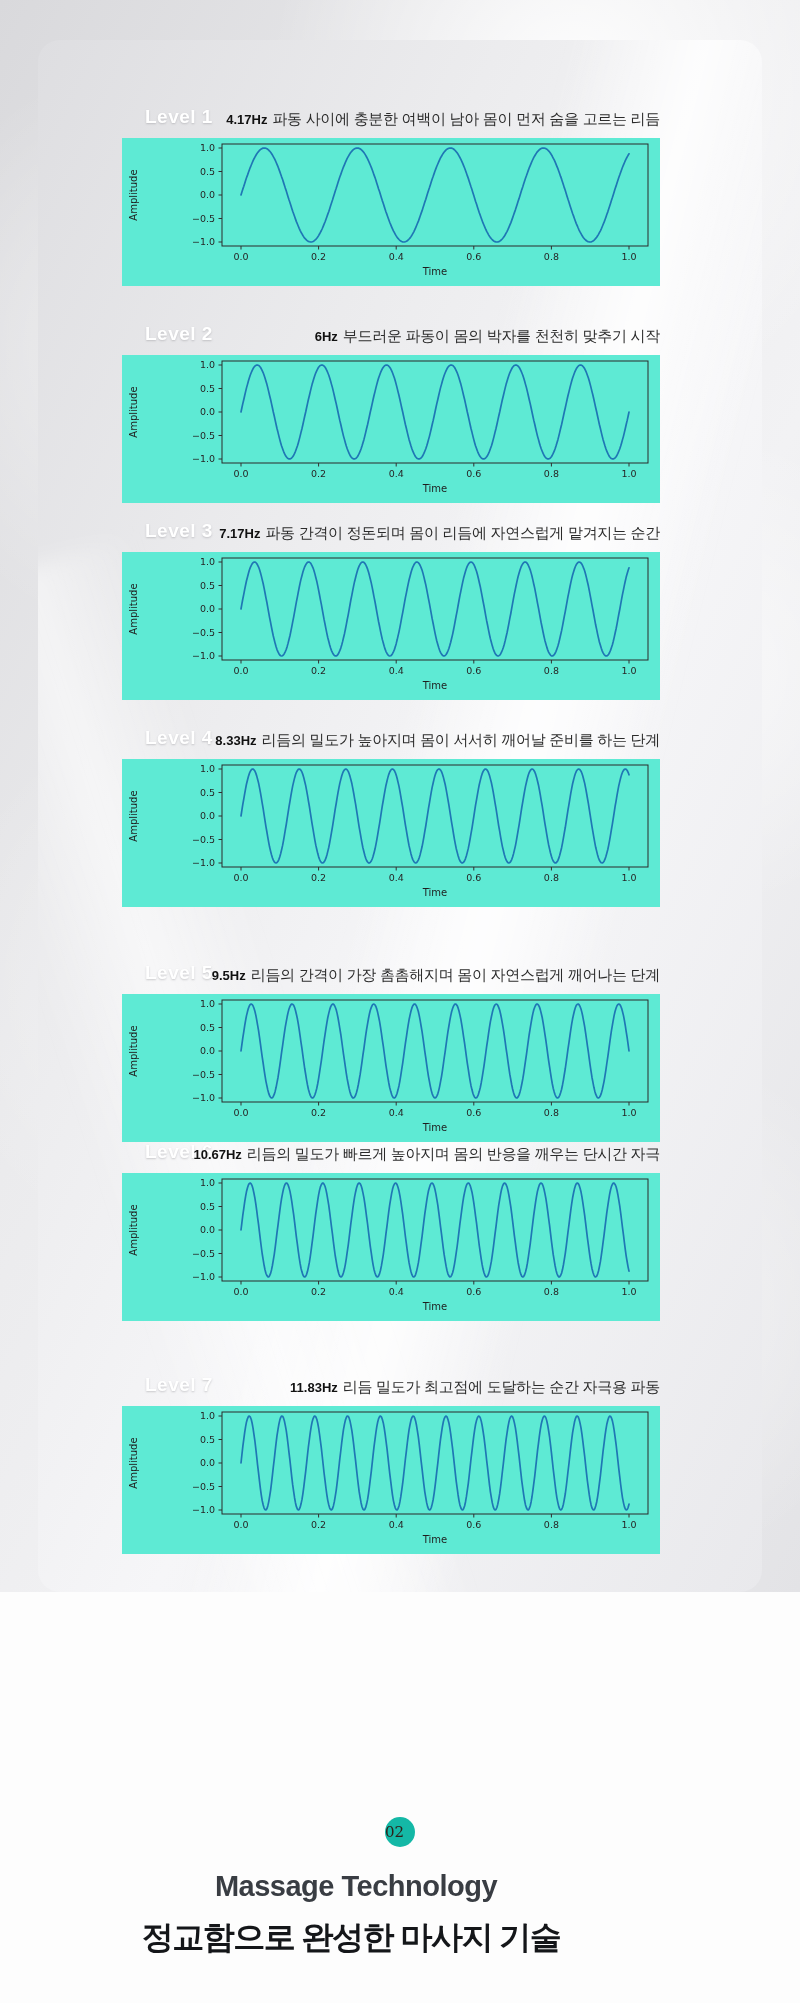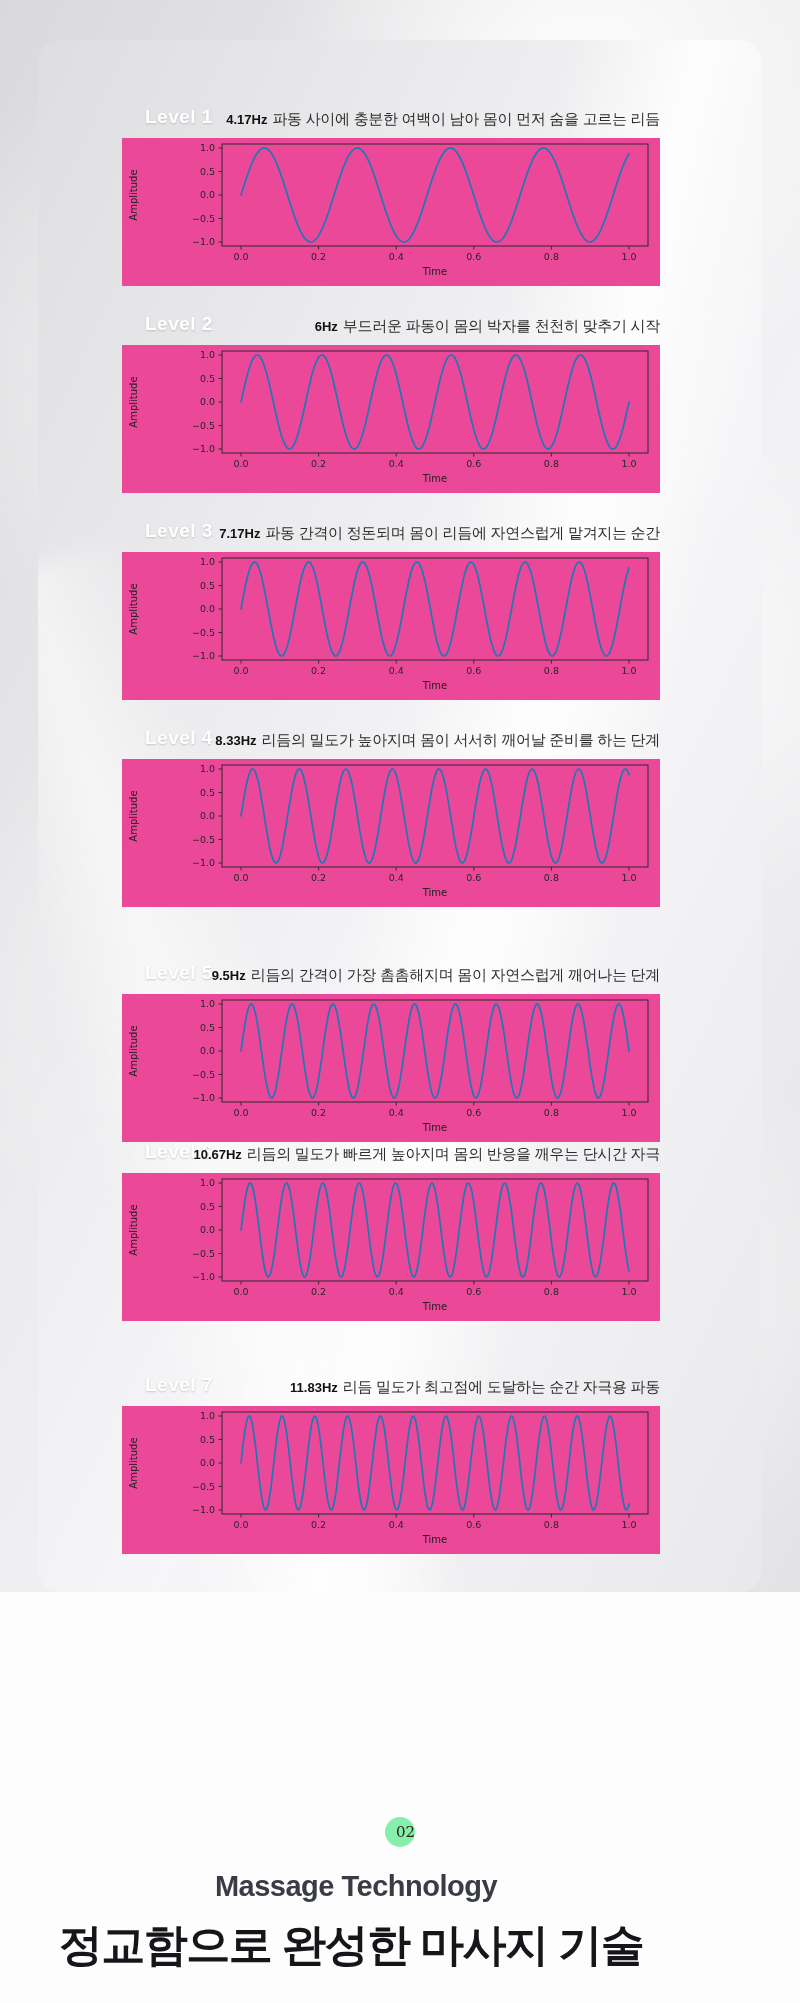--- a/index.html
+++ b/index.html
@@ -40,38 +40,38 @@
     font-size:19px;font-weight:bold;letter-spacing:.5px;color:#ffffff;
     text-shadow:0 1px 2px rgba(120,120,125,.35);
   }
   .level-desc{
     position:absolute;right:140px;top:3px;height:24px;line-height:24px;
     white-space:nowrap;color:#2b2b2b;font-size:15px;letter-spacing:-.3px;
   }
   .level-desc .freq{font-weight:bold;color:#111;font-size:13px;margin-right:5px;letter-spacing:0;}
   .figure{
     position:absolute;left:122px;top:34px;width:538px;height:148px;
-    background:#ec4899;
+    background:#5eead4;
   }
   .figure svg{display:block;}
   .footer-band{
     position:absolute;left:0;top:1592px;width:800px;height:411px;background:#fdfdfd;
   }
   .badge{
     position:absolute;left:385px;top:1817px;width:30px;height:30px;border-radius:50%;
-    background:#86efac;color:#2e2018;text-align:right;line-height:30px;
+    background:#14b8a6;color:#2e2018;text-align:left;line-height:30px;
     font-family:"DejaVu Serif","Liberation Serif",serif;font-size:15px;
   }
   .footer-subtitle{
     position:absolute;left:0;top:1870px;width:712px;text-align:center;
     font-size:29px;font-weight:bold;color:#393d43;letter-spacing:-.5px;
   }
   .footer-title{
     position:absolute;left:0;top:1916px;width:702px;text-align:center;
-    font-size:44px;font-weight:800;color:#141619;letter-spacing:-1.5px;
+    font-size:32px;font-weight:800;color:#141619;letter-spacing:-1.5px;
   }
 </style>
 </head>
 <body>
 
 <div class="smoke-layer"></div>
 
 <div class="card">
   <div class="streak"></div>
   <div class="streak2"></div>
@@ -107,21 +107,21 @@
           <line x1="429.40000000000003" y1="108" x2="429.40000000000003" y2="111.5" stroke="#303030" stroke-width="1"></line>
           <text x="429.40000000000003" y="122" text-anchor="middle" font-size="9.5" fill="#262626" font-family="DejaVu Sans, Liberation Sans, sans-serif">0.8</text>
           <line x1="507" y1="108" x2="507" y2="111.5" stroke="#303030" stroke-width="1"></line>
           <text x="507" y="122" text-anchor="middle" font-size="9.5" fill="#262626" font-family="DejaVu Sans, Liberation Sans, sans-serif">1.0</text>
           <text x="313" y="137" text-anchor="middle" font-size="10" fill="#1e1e1e" font-family="DejaVu Sans, Liberation Sans, sans-serif">Time</text>
           <text x="15" y="57" text-anchor="middle" font-size="10" fill="#1e1e1e" transform="rotate(-90 15 57)" font-family="DejaVu Sans, Liberation Sans, sans-serif">Amplitude</text>
           <path d="M119.0 57.00L119.9 54.07L120.8 51.15L121.8 48.26L122.7 45.39L123.6 42.58L124.5 39.82L125.5 37.12L126.4 34.51L127.3 31.98L128.2 29.55L129.2 27.22L130.1 25.01L131.0 22.93L131.9 20.97L132.9 19.16L133.8 17.50L134.7 15.99L135.6 14.64L136.6 13.45L137.5 12.43L138.4 11.59L139.3 10.92L140.2 10.43L141.2 10.13L142.1 10.00L143.0 10.06L143.9 10.30L144.9 10.73L145.8 11.33L146.7 12.11L147.6 13.06L148.6 14.19L149.5 15.48L150.4 16.94L151.3 18.55L152.3 20.31L153.2 22.21L154.1 24.25L155.0 26.41L156.0 28.70L156.9 31.09L157.8 33.59L158.7 36.17L159.6 38.84L160.6 41.58L161.5 44.37L162.4 47.22L163.3 50.11L164.3 53.02L165.2 55.95L166.1 58.88L167.0 61.80L168.0 64.71L168.9 67.58L169.8 70.42L170.7 73.20L171.7 75.92L172.6 78.56L173.5 81.12L174.4 83.59L175.4 85.96L176.3 88.21L177.2 90.34L178.1 92.34L179.0 94.20L180.0 95.92L180.9 97.49L181.8 98.90L182.7 100.14L183.7 101.22L184.6 102.13L185.5 102.86L186.4 103.41L187.4 103.78L188.3 103.97L189.2 103.98L190.1 103.81L191.1 103.45L192.0 102.91L192.9 102.19L193.8 101.30L194.8 100.23L195.7 99.00L196.6 97.60L197.5 96.05L198.4 94.34L199.4 92.49L200.3 90.50L201.2 88.38L202.1 86.14L203.1 83.78L204.0 81.32L204.9 78.77L205.8 76.13L206.8 73.42L207.7 70.64L208.6 67.81L209.5 64.94L210.5 62.03L211.4 59.11L212.3 56.18L213.2 53.25L214.2 50.34L215.1 47.45L216.0 44.60L216.9 41.80L217.8 39.05L218.8 36.38L219.7 33.79L220.6 31.28L221.5 28.88L222.5 26.59L223.4 24.41L224.3 22.37L225.2 20.45L226.2 18.68L227.1 17.06L228.0 15.59L228.9 14.29L229.9 13.15L230.8 12.18L231.7 11.38L232.6 10.77L233.6 10.33L234.5 10.07L235.4 10.00L236.3 10.11L237.2 10.40L238.2 10.88L239.1 11.53L240.0 12.36L240.9 13.36L241.9 14.54L242.8 15.87L243.7 17.37L244.6 19.03L245.6 20.83L246.5 22.77L247.4 24.84L248.3 27.04L249.3 29.36L250.2 31.78L251.1 34.30L252.0 36.91L253.0 39.60L253.9 42.36L254.8 45.17L255.7 48.03L256.6 50.92L257.6 53.84L258.5 56.77L259.4 59.70L260.3 62.62L261.3 65.52L262.2 68.38L263.1 71.20L264.0 73.97L265.0 76.67L265.9 79.29L266.8 81.83L267.7 84.27L268.7 86.60L269.6 88.82L270.5 90.91L271.4 92.88L272.4 94.70L273.3 96.38L274.2 97.90L275.1 99.26L276.0 100.46L277.0 101.49L277.9 102.35L278.8 103.03L279.7 103.53L280.7 103.86L281.6 103.99L282.5 103.95L283.4 103.72L284.4 103.31L285.3 102.73L286.2 101.96L287.1 101.02L288.1 99.91L289.0 98.63L289.9 97.18L290.8 95.59L291.8 93.84L292.7 91.95L293.6 89.92L294.5 87.76L295.4 85.49L296.4 83.10L297.3 80.62L298.2 78.04L299.1 75.38L300.1 72.64L301.0 69.85L301.9 67.01L302.8 64.12L303.8 61.21L304.7 58.29L305.6 55.36L306.5 52.43L307.5 49.52L308.4 46.64L309.3 43.81L310.2 41.02L311.2 38.30L312.1 35.64L313.0 33.08L313.9 30.60L314.8 28.23L315.8 25.97L316.7 23.83L317.6 21.81L318.5 19.94L319.5 18.21L320.4 16.63L321.3 15.21L322.2 13.95L323.2 12.86L324.1 11.94L325.0 11.19L325.9 10.63L326.9 10.24L327.8 10.04L328.7 10.01L329.6 10.17L330.6 10.52L331.5 11.04L332.4 11.74L333.3 12.62L334.2 13.68L335.2 14.90L336.1 16.28L337.0 17.82L337.9 19.52L338.9 21.36L339.8 23.34L340.7 25.45L341.6 27.68L342.6 30.03L343.5 32.48L344.4 35.03L345.3 37.66L346.3 40.37L347.2 43.14L348.1 45.97L349.0 48.84L350.0 51.74L350.9 54.66L351.8 57.59L352.7 60.52L353.6 63.43L354.6 66.32L355.5 69.18L356.4 71.98L357.3 74.73L358.3 77.41L359.2 80.01L360.1 82.52L361.0 84.93L362.0 87.23L362.9 89.42L363.8 91.48L364.7 93.40L365.7 95.18L366.6 96.82L367.5 98.30L368.4 99.62L369.4 100.77L370.3 101.75L371.2 102.56L372.1 103.19L373.0 103.64L374.0 103.91L374.9 104.00L375.8 103.90L376.7 103.63L377.7 103.17L378.6 102.53L379.5 101.71L380.4 100.72L381.4 99.56L382.3 98.24L383.2 96.75L384.1 95.11L385.1 93.32L386.0 91.39L386.9 89.33L387.8 87.14L388.8 84.83L389.7 82.41L390.6 79.90L391.5 77.30L392.4 74.62L393.4 71.86L394.3 69.06L395.2 66.20L396.1 63.31L397.1 60.39L398.0 57.46L398.9 54.53L399.8 51.61L400.8 48.71L401.7 45.84L402.6 43.02L403.5 40.25L404.5 37.54L405.4 34.91L406.3 32.37L407.2 29.92L408.2 27.58L409.1 25.35L410.0 23.25L410.9 21.27L411.8 19.44L412.8 17.75L413.7 16.22L414.6 14.84L415.5 13.63L416.5 12.58L417.4 11.71L418.3 11.02L419.2 10.50L420.2 10.16L421.1 10.01L422.0 10.04L422.9 10.25L423.9 10.65L424.8 11.22L425.7 11.97L426.6 12.90L427.6 14.00L428.5 15.27L429.4 16.70L430.3 18.28L431.2 20.02L432.2 21.90L433.1 23.92L434.0 26.06L434.9 28.33L435.9 30.70L436.8 33.18L437.7 35.76L438.6 38.41L439.6 41.14L440.5 43.93L441.4 46.77L442.3 49.65L443.3 52.56L444.2 55.48L445.1 58.41L446.0 61.34L447.0 64.25L447.9 67.13L448.8 69.97L449.7 72.76L450.6 75.49L451.6 78.15L452.5 80.72L453.4 83.21L454.3 85.59L455.3 87.86L456.2 90.01L457.1 92.03L458.0 93.92L459.0 95.66L459.9 97.25L460.8 98.68L461.7 99.96L462.7 101.06L463.6 102.00L464.5 102.75L465.4 103.34L466.4 103.74L467.3 103.96L468.2 103.99L469.1 103.85L470.0 103.52L471.0 103.01L471.9 102.32L472.8 101.45L473.7 100.41L474.7 99.21L475.6 97.84L476.5 96.31L477.4 94.62L478.4 92.79L479.3 90.83L480.2 88.73L481.1 86.50L482.1 84.16L483.0 81.72L483.9 79.18L484.8 76.55L485.8 73.85L486.7 71.08L487.6 68.26L488.5 65.39L489.4 62.49L490.4 59.57L491.3 56.64L492.2 53.71L493.1 50.80L494.1 47.90L495.0 45.05L495.9 42.24L496.8 39.48L497.8 36.80L498.7 34.19L499.6 31.67L500.5 29.25L501.5 26.94L502.4 24.75L503.3 22.68L504.2 20.75L505.2 18.95L506.1 17.31L507.0 15.81" fill="none" stroke="#1f77b4" stroke-width="1.7" stroke-linejoin="round" stroke-linecap="round"></path>
         </svg>
       </div>
   </section>
-    <section class="level-section" style="top: 311px;">
+    <section class="level-section" style="top: 321px;">
     <div class="level-label">Level 2</div>
     <div class="level-desc">
       <span class="freq">6Hz</span><span>부드러운 파동이 몸의 박자를 천천히 맞추기 시작</span>
     </div>
     <div class="figure">
         <svg viewBox="0 0 538 148" width="538" height="148">
           <rect x="100" y="6" width="426" height="102" fill="none" stroke="#2a2a2a" stroke-width="1"></rect>
           <line x1="96.5" y1="10" x2="100" y2="10" stroke="#303030" stroke-width="1"></line>
           <text x="93" y="13.3" text-anchor="end" font-size="9.5" fill="#262626" font-family="DejaVu Sans, Liberation Sans, sans-serif">1.0</text>
           <line x1="96.5" y1="33.5" x2="100" y2="33.5" stroke="#303030" stroke-width="1"></line>

